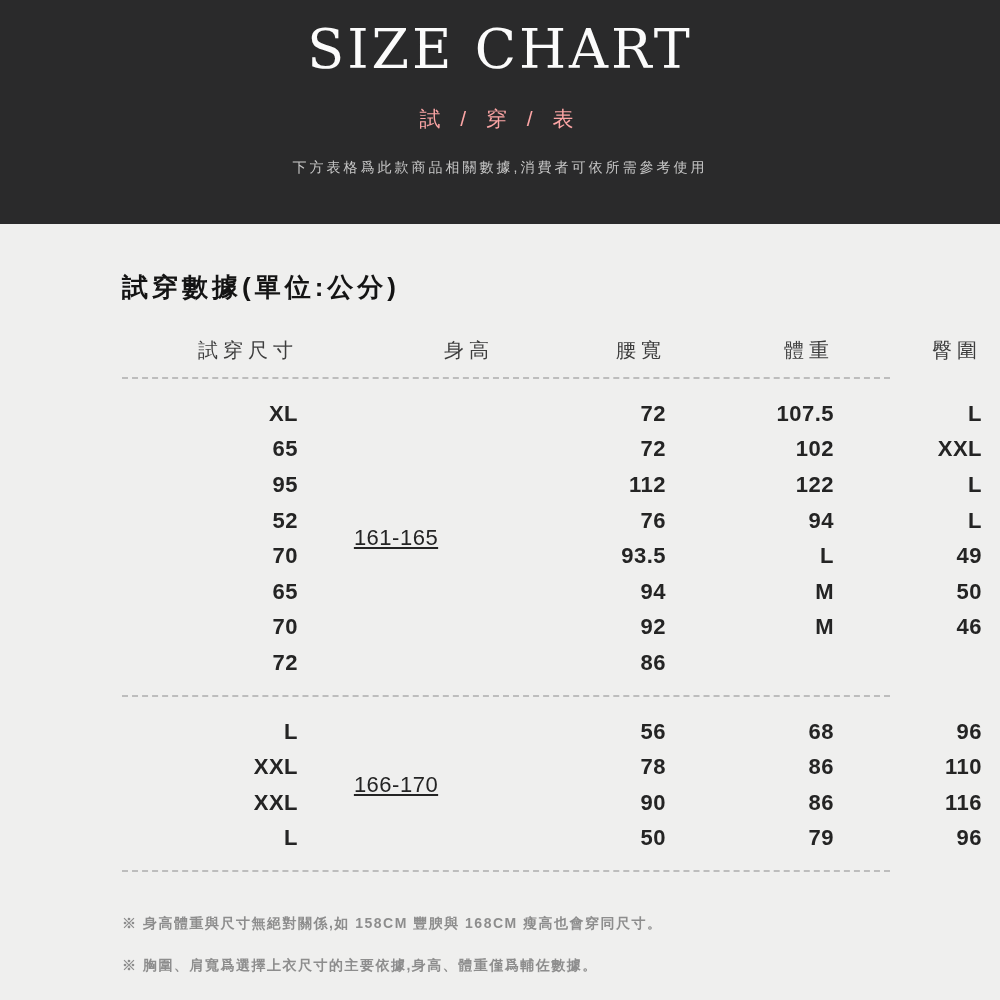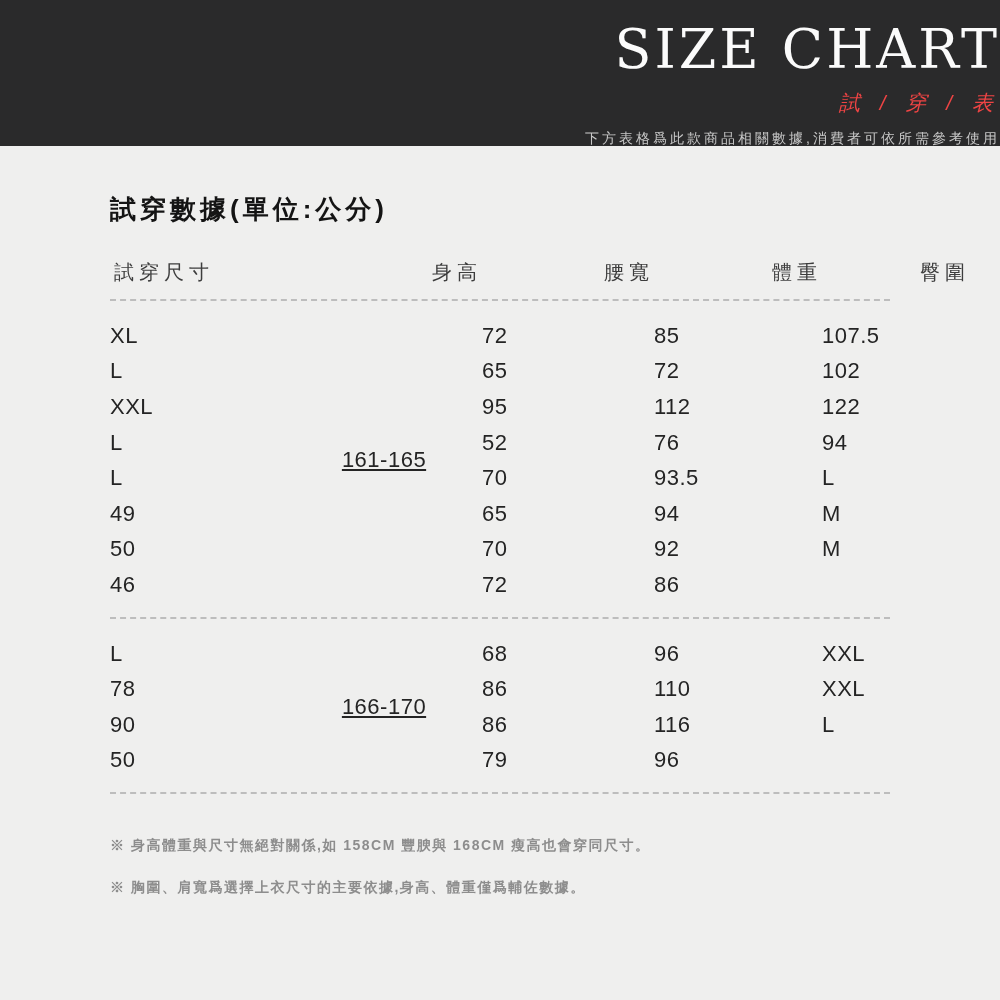--- a/index.html
+++ b/index.html
@@ -4,66 +4,65 @@
 <style>
   html, body { margin:0; padding:0; }
   body {
     width:1000px; height:1000px; overflow:hidden;
     background:#efefee;
     font-family:"Liberation Sans", sans-serif;
     color:#262626;
   }
   
   .hero {
-    height:146px; box-sizing:border-box;
+    height:224px; box-sizing:border-box;
     background:#2a2a2b;
-    text-align:right; padding-top:22px;
+    text-align:center; padding-top:22px;
   }
   .hero-title {
     font-family:"DejaVu Serif", "Liberation Serif", serif;
     font-size:54px; font-weight:400; line-height:1.05;
     letter-spacing:3px; color:#fbfbfb;
   }
   .hero-sub {
-    margin-top:10px; font-size:21px; letter-spacing:7px;
-    color:#ef4444;
-    font-style:italic;
+    margin-top:26px; font-size:21px; letter-spacing:7px;
+    color:#fca5a5;
   }
   .hero-desc {
-    margin-top:13px; font-size:14px; letter-spacing:3px;
+    margin-top:26px; font-size:14px; letter-spacing:3px;
     color:#c7c7c7;
   }
   
-  .content { padding:0 110px; }
+  .content { padding:0 110px;margin-left:12px; }
   .section-title {
     margin-top:46px;
     font-size:26px; font-weight:bold; letter-spacing:4px;
     color:#141414;
   }
   .grid5 {
     display:grid;
     grid-template-columns:176px 196px 172px 168px 148px; 
   }
   .thead {
     margin-top:32px; padding-bottom:13px;
     font-size:20px; letter-spacing:5px; color:#3d3d3d;
   }
   .thead .th { text-align:right; }
-  .thead .th.first { text-align:left; padding-left:4px; }
+  .thead .th.first { text-align:right; padding-left:4px; }
   .dash {
     border:none; border-top:2px dashed #bdbdbd;
     margin:0; height:0;
   }
   .group {
     grid-auto-rows:35.6px;
     align-items:center;
     padding:17px 0 14px;
     font-size:22px; color:#242424; letter-spacing:0.5px;
   }
-  .group .cell { text-align:left; }
+  .group .cell { text-align:right;font-weight:bold; }
   .height-cell { grid-column:2; text-align:center; align-self:center;text-decoration:underline; }
   .notes { margin-top:30px; }
   .note {
     font-size:14px; line-height:42px; letter-spacing:1.5px;
     color:#8d8d8d;
     font-weight:bold;
   }
 </style>
 </head>
 <body>
@@ -88,21 +87,20 @@
       <div class="th">臀圍</div>
     </div>
 
     <hr class="dash">
 
     <div class="grid5 group">
       <div class="height-cell" style="grid-row:1 / span 8">161-165</div>
 
       <div class="cell">XL</div>
       <div class="cell">72</div>
-      <div class="cell">85</div>
       <div class="cell">107.5</div>
 
       <div class="cell">L</div>
       <div class="cell">65</div>
       <div class="cell">72</div>
       <div class="cell">102</div>
 
       <div class="cell">XXL</div>
       <div class="cell">95</div>
       <div class="cell">112</div>
@@ -132,20 +130,21 @@
       <div class="cell">72</div>
       <div class="cell">86</div>
     </div>
 
     <hr class="dash">
 
     <div class="grid5 group">
       <div class="height-cell" style="grid-row:1 / span 4">166-170</div>
 
       <div class="cell">L</div>
+      <div class="cell">56</div>
       <div class="cell">68</div>
       <div class="cell">96</div>
 
       <div class="cell">XXL</div>
       <div class="cell">78</div>
       <div class="cell">86</div>
       <div class="cell">110</div>
 
       <div class="cell">XXL</div>
       <div class="cell">90</div>

